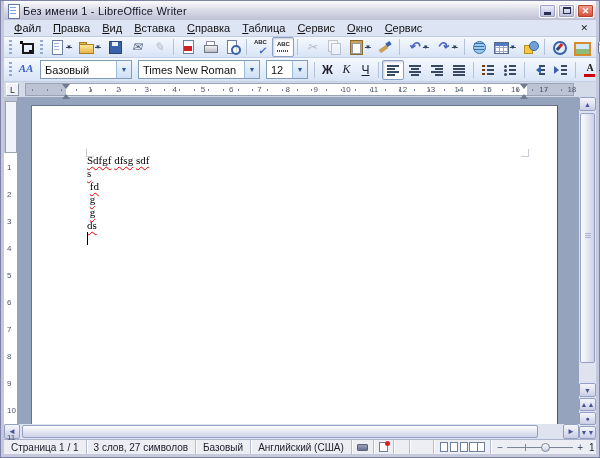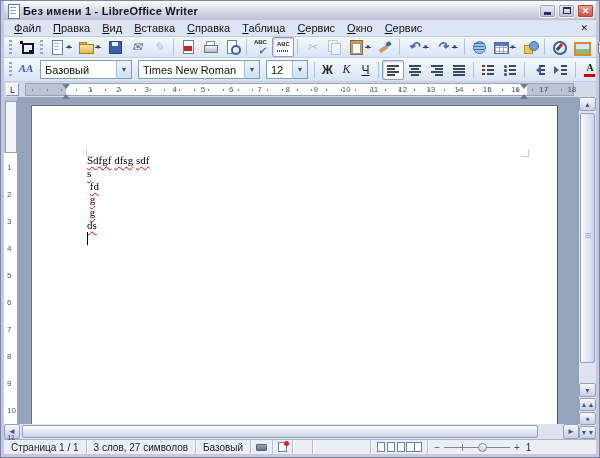--- a/index.html
+++ b/index.html
@@ -3,21 +3,21 @@
 <meta charset="utf-8">
 <style>
   *{margin:0;padding:0;box-sizing:border-box}
   body{width:600px;height:458px;font-family:"Liberation Sans",sans-serif;overflow:hidden;background:#fff}
   .win{width:600px;height:458px;border:1px solid #7f82a7;background:#c6c8db;padding:0 3px 3px 3px;display:flex;flex-direction:column}
   
   .titlebar{height:19px;display:flex;align-items:center;background:linear-gradient(#fdfdfe,#dcdde8 45%,#bfc1d4);padding:0 2px;flex:0 0 auto}
   .app-icon{width:13px;height:13px;position:relative;margin:0 3px 0 1px}
   .app-icon::before{content:"";position:absolute;left:1px;top:0;width:10px;height:13px;background:#fff;border:1px solid #5f7ba8}
   .app-icon::after{content:"";position:absolute;left:3px;top:3px;width:6px;height:7px;background:repeating-linear-gradient(#7fa3d4 0 1px,transparent 1px 3px)}
-  .title-text{font-size:11px;font-weight:bold;color:#15152a;letter-spacing:.2px}
+  .title-text{font-size:11px;font-weight:normal;color:#15152a;letter-spacing:.2px}
   .tb-btns{margin-left:auto;display:flex;gap:2px}
   .cap{width:17px;height:14px;border-radius:2px;border:1px solid #fff;display:flex;align-items:center;justify-content:center;font-size:9px;color:#2c2f55;background:linear-gradient(#eff0fa,#b8bcd8);box-shadow:inset 0 0 0 1px #9ca1c4}
   .cap.close{background:linear-gradient(#f3a492,#cf4a36);color:#fff;box-shadow:inset 0 0 0 1px #b5442f;font-weight:bold}
   .cap .mini{width:7px;height:3px;background:#2c2f55;margin-top:6px}
   .cap .maxi{width:8px;height:7px;border:1px solid #2c2f55;border-top-width:2px}
   
   .menubar{height:17px;background:#dde5f5;display:flex;align-items:center;font-size:11px;color:#111;padding:0 4px;border-bottom:1px solid #c0cbe0;flex:0 0 auto}
   .menu-item{display:inline-block;padding:3px 6px;cursor:default}
   .menu-item::first-letter{text-decoration:underline}
   .menu-close{margin-left:auto;font-size:9px;color:#222;padding:0 4px}
@@ -354,20 +354,21 @@
       <span class="navbtn">▲▲</span>
       <span class="navbtn">●</span>
       <span class="navbtn">▼▼</span>
     </div>
   </div>
 
   <div class="statusbar">
     <span class="seg">Страница 1 / 1</span>
     <span class="seg">3 слов, 27 символов</span>
     <span class="seg">Базовый</span>
+    <span class="seg">Английский (США)</span>
     <span class="seg icon-seg">
         <i class="ic-selmode"></i>
       </span>
     <span class="seg icon-seg">
         <i class="ic-modified"></i>
       </span>
     <span class="seg" style="width:20px"></span>
     <span class="seg" style="width:58px"></span>
     <span class="seg icon-seg">
       <span class="pgico"></span>

